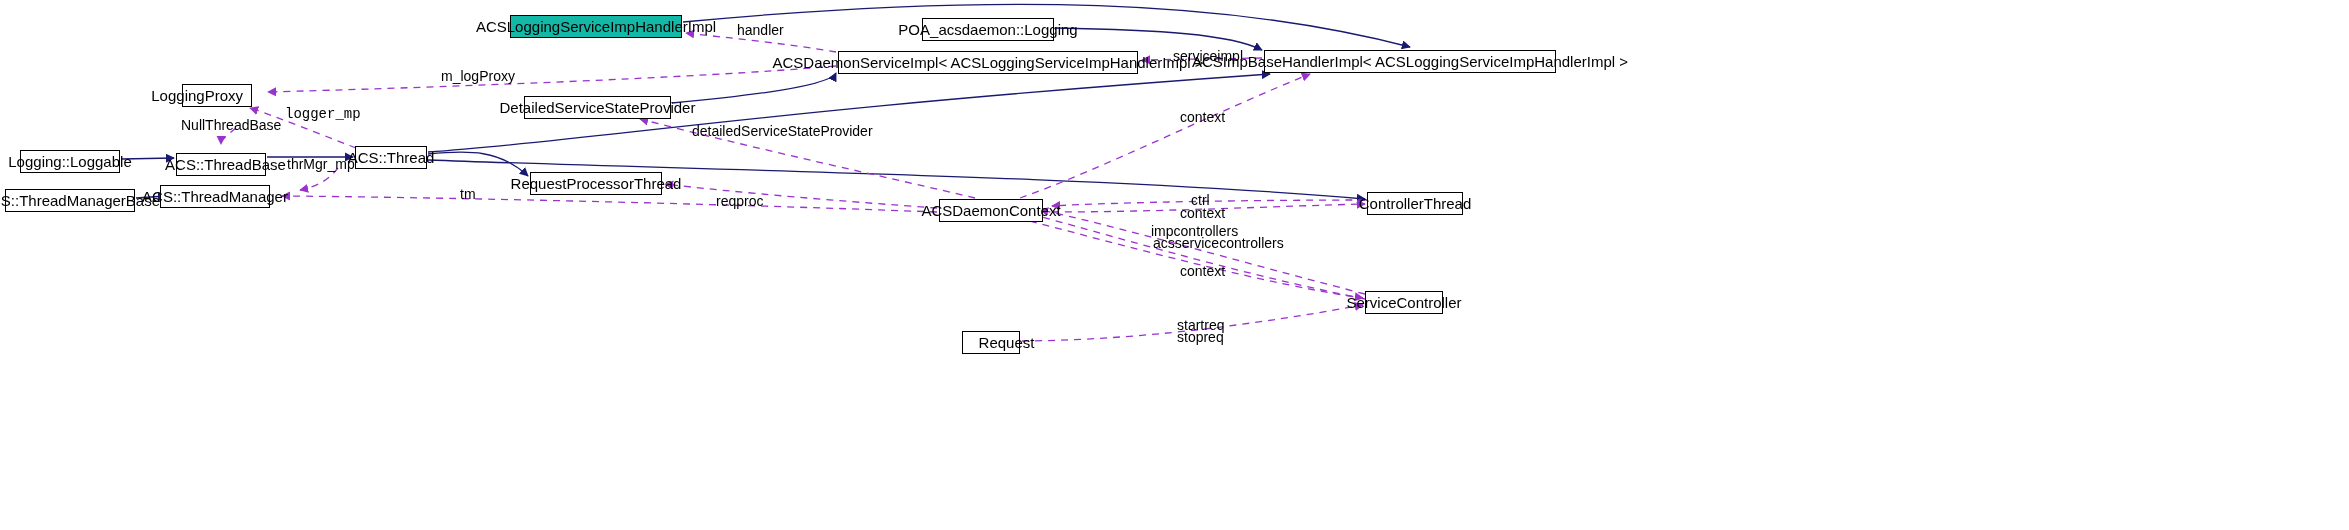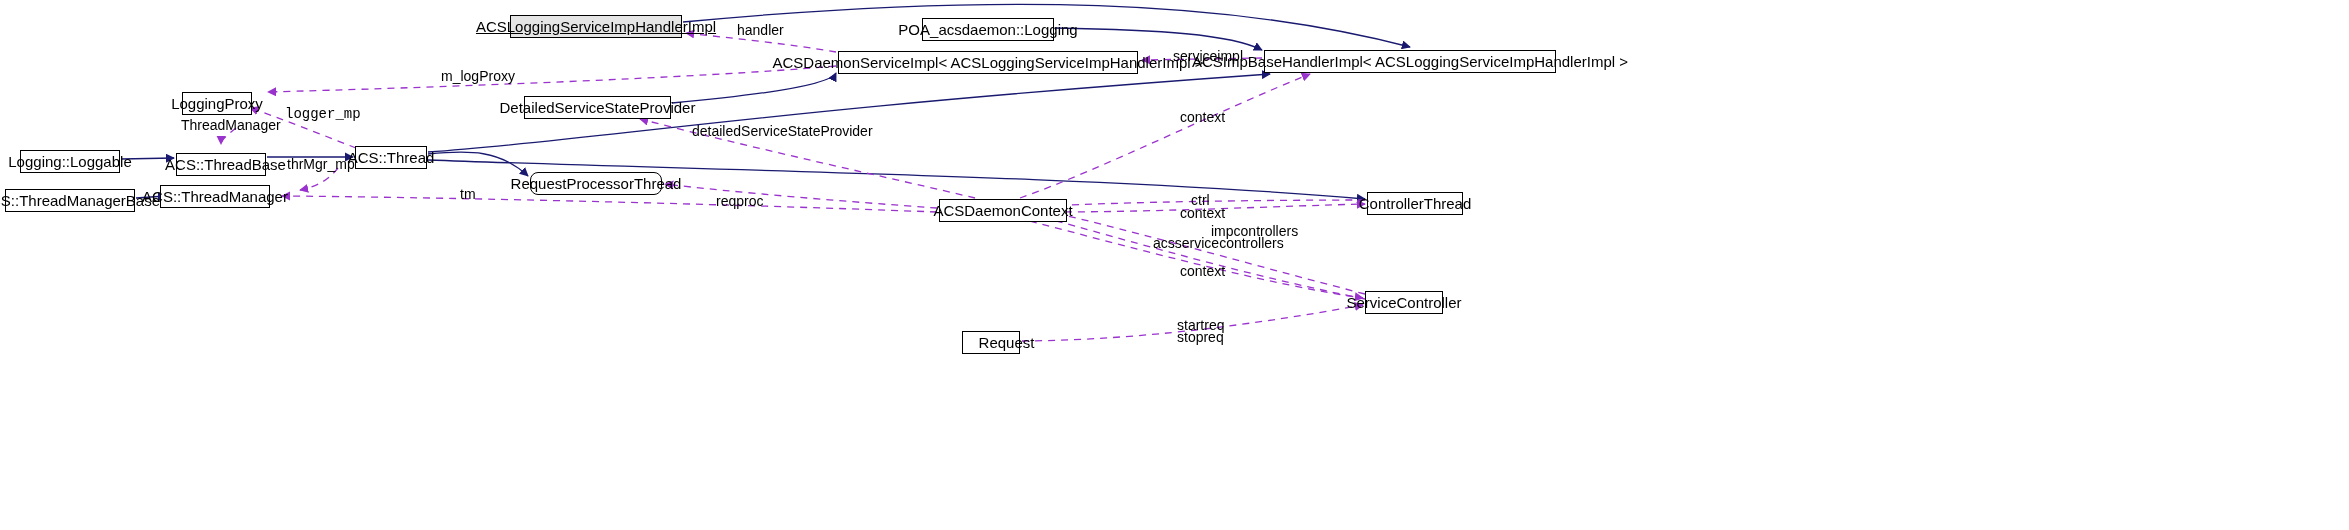--- a/index.html
+++ b/index.html
@@ -31,22 +31,21 @@
     font-size: 15px;
     line-height: 1;
     display: flex;
     align-items: center;
     justify-content: center;
     white-space: nowrap;
     padding: 0 8px;
     height: 23px;
   }
   .node.highlight {
-    background: #e5e5e5;
-    text-decoration: underline;
+    background: #14b8a6;
   }
   .edge-label {
     position: absolute;
     font-size: 14px;
     color: #000000;
     white-space: nowrap;
     line-height: 1.05;
     background: transparent;
   }
 </style>
@@ -130,21 +129,21 @@
   </div>
 
   <div class="node" style="left:838px; top:51px; width:300px;">
     <span>ACSDaemonServiceImpl&lt; ACSLoggingServiceImpHandlerImpl &gt;</span>
   </div>
 
   <div class="node" style="left:1264px; top:50px; width:292px;">
     <span>ACSImpBaseHandlerImpl&lt; ACSLoggingServiceImpHandlerImpl &gt;</span>
   </div>
 
-  <div class="node" style="left:182px; top:92px; width:70px;">
+  <div class="node" style="left:182px; top:84px; width:70px;justify-content:flex-end;">
     <span>LoggingProxy</span>
   </div>
 
   <div class="node" style="left:524px; top:96px; width:147px;">
     <span>DetailedServiceStateProvider</span>
   </div>
 
   <div class="node" style="left:20px; top:150px; width:100px;">
     <span>Logging::Loggable</span>
   </div>
@@ -158,51 +157,51 @@
   </div>
 
   <div class="node" style="left:5px; top:189px; width:130px;">
     <span>ACS::ThreadManagerBase</span>
   </div>
 
   <div class="node" style="left:160px; top:185px; width:110px;">
     <span>ACS::ThreadManager</span>
   </div>
 
-  <div class="node" style="left:530px; top:172px; width:132px;border-radius:8px;">
+  <div class="node" style="left:530px; top:172px; width:132px;">
     <span>RequestProcessorThread</span>
   </div>
 
-  <div class="node" style="left:939px; top:199px; width:128px;align-items:center;">
+  <div class="node" style="left:939px; top:199px; width:104px;align-items:center;">
     <span>ACSDaemonContext</span>
   </div>
 
   <div class="node" style="left:1367px; top:192px; width:96px;">
     <span>ControllerThread</span>
   </div>
 
   <div class="node" style="left:1365px; top:291px; width:78px;">
     <span>ServiceController</span>
   </div>
 
   <div class="node" style="left:962px; top:331px; width:58px;padding-left:39px;">
     <span>Request</span>
   </div>
 
   <div class="edge-label" style="left:737px; top:23px;">handler</div>
   <div class="edge-label" style="left:1173px; top:49px;">serviceimpl</div>
   <div class="edge-label" style="left:441px; top:69px;">m_logProxy</div>
   <div class="edge-label" style="left:285px; top:107px;font-family:Liberation Mono, monospace;">logger_mp</div>
-  <div class="edge-label" style="left:181px; top:118px;">ThreadManager</div>
+  <div class="edge-label" style="left:181px; top:118px;">NullThreadBase</div>
   <div class="edge-label" style="left:1180px; top:110px;">context</div>
   <div class="edge-label" style="left:692px; top:124px;">detailedServiceStateProvider</div>
   <div class="edge-label" style="left:287px; top:157px;">thrMgr_mp</div>
   <div class="edge-label" style="left:716px; top:176px;margin-top:18px;">reqproc</div>
   <div class="edge-label" style="left:460px; top:187px;">tm</div>
   <div class="edge-label" style="left:1191px; top:193px;">ctrl</div>
   <div class="edge-label" style="left:1180px; top:206px;">context</div>
-  <div class="edge-label" style="left:1211px; top:224px;">impcontrollers</div>
+  <div class="edge-label" style="left:1151px; top:224px;">impcontrollers</div>
   <div class="edge-label" style="left:1153px; top:236px;">acsservicecontrollers</div>
   <div class="edge-label" style="left:1180px; top:264px;">context</div>
   <div class="edge-label" style="left:1177px; top:318px;">startreq</div>
   <div class="edge-label" style="left:1177px; top:330px;">stopreq</div>
 
 </div>
 
 </body></html>

